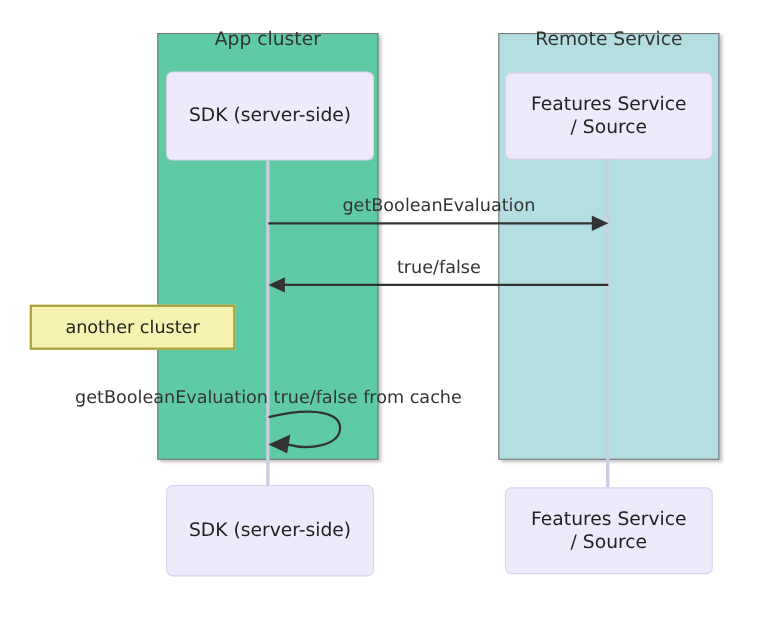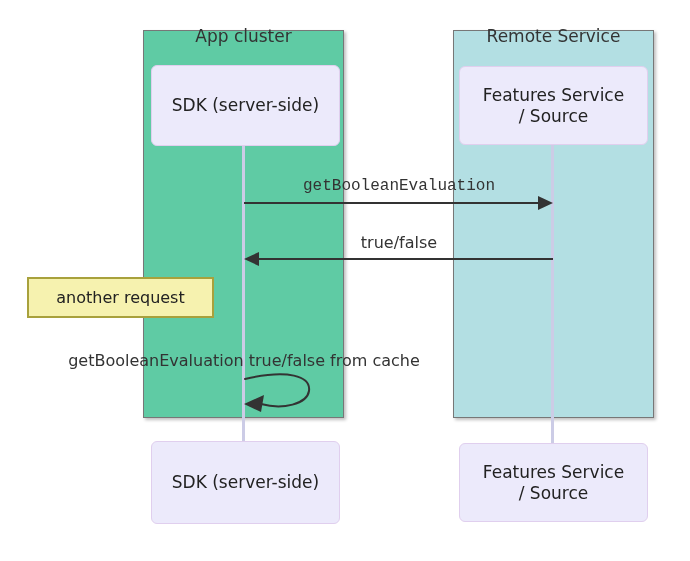--- a/index.html
+++ b/index.html
@@ -26,21 +26,21 @@
     border-radius:6px;display:flex;flex-direction:column;align-items:center;justify-content:center;
     font-size:17px;color:#222;text-align:center;z-index:3;box-sizing:border-box;line-height:21px;
   }
   .participant.sdk-top{left:151px;top:65px;height:81px;}
   .participant.features-top{left:459px;top:66px;height:79px;}
   .participant.sdk-bottom{left:151px;top:441px;height:83px;}
   .participant.features-bottom{left:459px;top:443px;height:79px;}
   .msg-label{
     position:absolute;text-align:center;font-size:16px;color:#333;z-index:5;white-space:nowrap;
   }
-  .msg-label.request{left:244px;top:177px;width:310px;font-family:Liberation Mono, monospace;}
+  .msg-label.request{left:244px;top:177px;width:310px;}
   .msg-label.response{left:244px;top:233px;width:310px;}
   .msg-label.cache{left:44px;top:351px;width:400px;}
   .note{
     position:absolute;left:27px;top:277px;width:187px;height:41px;
     background:#F6F2AF;border:2px solid #A8A13C;box-sizing:border-box;
     display:flex;align-items:center;justify-content:center;
     font-size:16px;color:#222;z-index:4;
   }
   .arrow-layer{position:absolute;left:0;top:0;width:690px;height:561px;z-index:5;pointer-events:none;}
 </style>
@@ -68,21 +68,21 @@
   </div>
   <div class="participant sdk-bottom">
     <span>SDK (server-side)</span>
   </div>
   <div class="participant features-bottom">
     <span>Features Service</span>
     <span>/ Source</span>
   </div>
 
   <div class="note">
-    <span>another request</span>
+    <span>another cluster</span>
   </div>
 
   <div class="msg-label request">getBooleanEvaluation</div>
   <div class="msg-label cache">getBooleanEvaluation true/false from cache</div>
   <div class="msg-label response">true/false</div>
 
   <svg class="arrow-layer" viewBox="0 0 690 561" xmlns="http://www.w3.org/2000/svg">
 
     <g>
       <line x1="244" y1="203" x2="540" y2="203" stroke="#333" stroke-width="2"></line>

